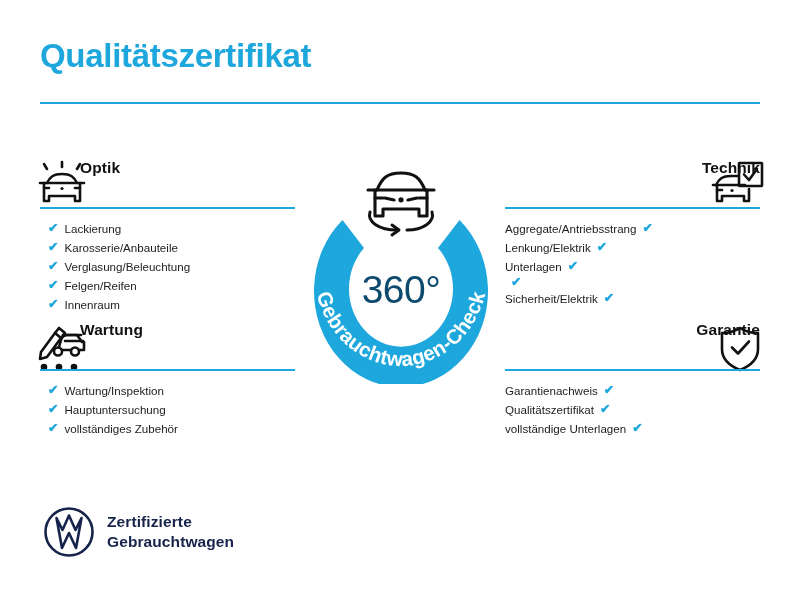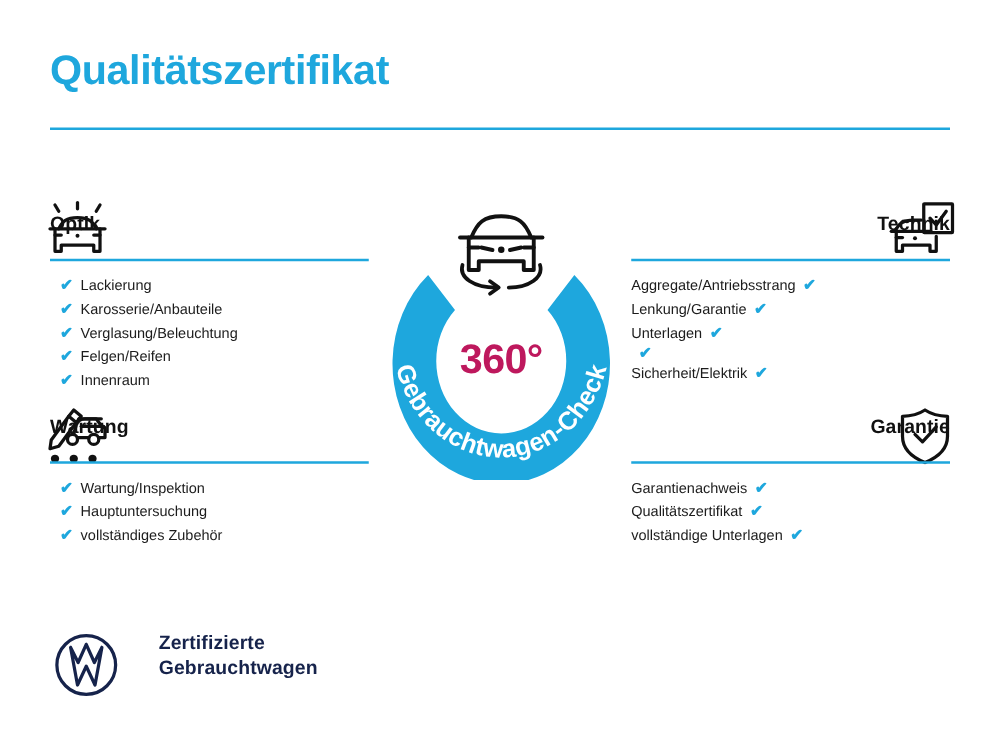--- a/index.html
+++ b/index.html
@@ -49,22 +49,23 @@
     position: absolute;
   }
   .quad-left  { left: 40px;  width: 255px; }
   .quad-right { left: 505px; width: 255px; text-align: right; }
 
   .quad-top    { top: 160px; }
   .quad-bottom { top: 322px; }
 
   .sec-headrow {
     display: flex;
-    align-items: center;
+    align-items: flex-start;
     height: 42px;
+    margin-left: 40px;
   }
   .quad-right .sec-headrow { justify-content: flex-end; }
 
   .sec-title {
     font-size: 15.5px;
     font-weight: bold;
     color: #111111;
     letter-spacing: 0.1px;
     line-height: 1;
     padding-bottom: 2px;
@@ -119,35 +120,34 @@
     left: 288px;
     top: 152px;
     width: 226px;
     height: 232px;
   }
   .badge-360 {
     position: absolute;
     left: 0; right: 0;
     top: 118px;
     text-align: center;
-    font-size: 33px;
-    font-weight: bold;
-    color: #be185d;
+    font-size: 39px;
+    font-weight: normal;
+    color: #0c4a6e;
     letter-spacing: -0.5px;
     line-height: 1;
   }
 
   
   .brand {
     position: absolute;
     left: 42px;
     top: 505px;
     display: flex;
-    align-items: flex-start;
-    gap: 20px;
+    align-items: center;
   }
   .brand-logo { width: 54px; height: 54px; }
   .brand-text {
     margin-left: 11px;
     font-size: 15.5px;
     font-weight: bold;
     line-height: 20px;
     color: #16234B;
     letter-spacing: 0.1px;
     white-space: nowrap;
@@ -257,21 +257,21 @@
     <div class="sec-headrow">
       <div class="sec-title">Technik</div>
     </div>
     <div class="sec-rule"></div>
     <ul class="sec-list">
       <li>
           <span>Aggregate/Antriebsstrang</span>
           <span class="chk">✔</span>
         </li>
       <li>
-          <span>Lenkung/Garantie</span>
+          <span>Lenkung/Elektrik</span>
           <span class="chk">✔</span>
         </li>
       <li>
           <span>Unterlagen</span>
           <span class="chk">✔</span>
         </li>
       <li>
           <span class="chk">✔</span>
         </li>
       <li>

